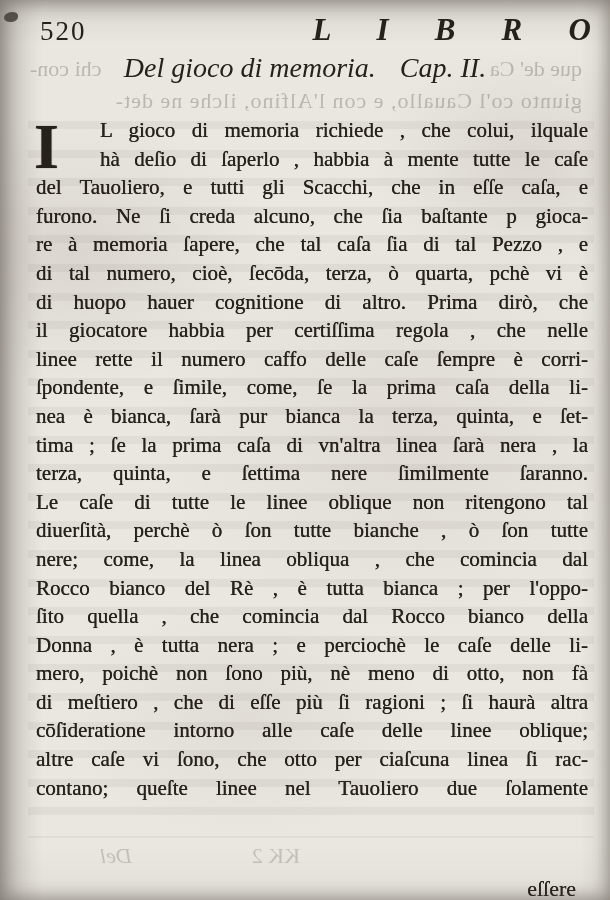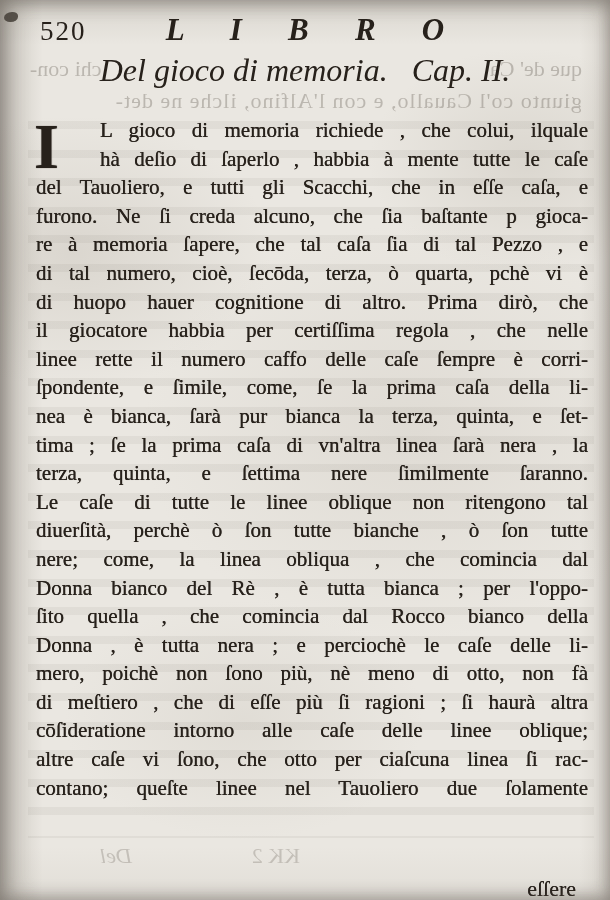--- a/index.html
+++ b/index.html
@@ -33,28 +33,28 @@
     position:absolute;transform:scaleX(-1);
     color:#716a61;opacity:.38;filter:blur(0.7px);
     font-size:22px;white-space:nowrap;
   }
   .bleed-row{display:flex;justify-content:space-between;width:100%;}
   .header-num{
     position:absolute;left:40px;top:16px;
     font-size:27px;letter-spacing:2px;
   }
   .running-title{
-    position:absolute;left:0;width:100%;top:12px;text-align:center;
+    position:absolute;left:0;width:100%;top:12px;text-align:right;
     font-size:31px;letter-spacing:0.62em;text-indent:0.62em;
     font-style:italic;font-weight:bold;
   }
   .chapter{
     position:absolute;left:0;width:100%;top:52px;
     display:flex;justify-content:center;gap:24px;
-    font-style:italic;font-size:32px;
+    font-style:italic;font-size:28px;
   }
   .body-block{
     position:absolute;left:36px;top:116px;width:552px;
     font-size:21px;line-height:28.6px;
     text-shadow:0 0 0.6px rgba(39,33,27,0.85), 0.4px 0.4px 0.7px rgba(39,33,27,0.3);
   }
   .line{
     text-align:justify;text-align-last:justify;text-justify:inter-word;
     height:28.6px;white-space:nowrap;
   }
@@ -126,21 +126,21 @@
     <div class="line">di huopo hauer cognitione di altro. Prima dirò, che</div>
     <div class="line">il giocatore habbia per certiſſima regola , che nelle</div>
     <div class="line">linee rette il numero caffo delle caſe ſempre è corri-</div>
     <div class="line">ſpondente, e ſimile, come, ſe la prima caſa della li-</div>
     <div class="line">nea è bianca, ſarà pur bianca la terza, quinta, e ſet-</div>
     <div class="line">tima ; ſe la prima caſa di vn'altra linea ſarà nera , la</div>
     <div class="line">terza, quinta, e ſettima nere ſimilmente ſaranno.</div>
     <div class="line">Le caſe di tutte le linee oblique non ritengono tal</div>
     <div class="line">diuerſità, perchè ò ſon tutte bianche , ò ſon tutte</div>
     <div class="line">nere; come, la linea obliqua , che comincia dal</div>
-    <div class="line">Donna bianco del Rè , è tutta bianca ; per l'oppo-</div>
+    <div class="line">Rocco bianco del Rè , è tutta bianca ; per l'oppo-</div>
     <div class="line">ſito quella , che comincia dal Rocco bianco della</div>
     <div class="line">Donna , è tutta nera ; e perciochè le caſe delle li-</div>
     <div class="line">mero, poichè non ſono più, nè meno di otto, non fà</div>
     <div class="line">di meſtiero , che di eſſe più ſi ragioni ; ſi haurà altra</div>
     <div class="line">cōſideratione intorno alle caſe delle linee oblique;</div>
     <div class="line">altre caſe vi ſono, che otto per ciaſcuna linea ſi rac-</div>
     <div class="line">contano; queſte linee nel Tauoliero due ſolamente</div>
   </div>
 
   <div class="catchword">eſſere</div>

